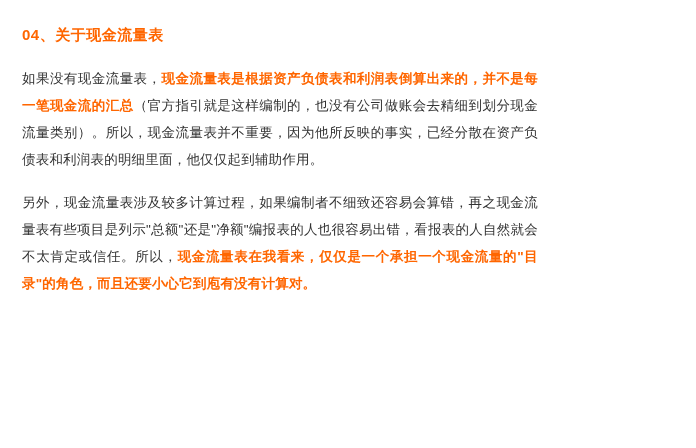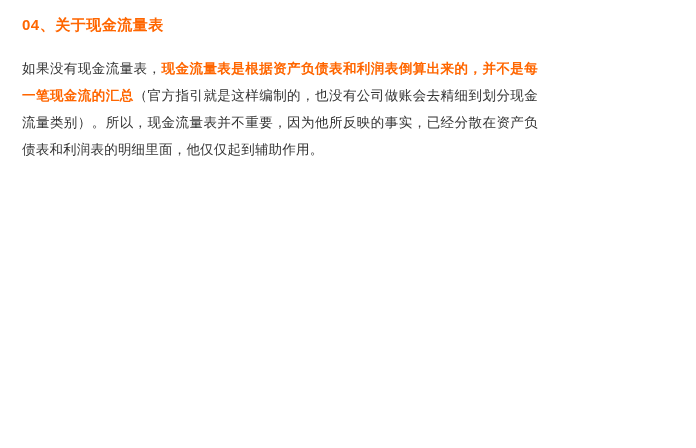--- a/index.html
+++ b/index.html
@@ -10,21 +10,21 @@
     width: 696px;
     height: 448px;
     background: #ffffff;
     font-family: "Liberation Sans", "DejaVu Sans", sans-serif;
     overflow: hidden;
   }
   .page {
     box-sizing: border-box;
     width: 560px;
     height: 448px;
-    padding: 14px 22px 10px 22px;
+    padding: 24px 22px 10px 22px;
     background: #ffffff;
   }
   .heading {
     font-size: 15px;
     font-weight: bold;
     color: #ff6600;
     letter-spacing: 0.5px;
     margin: 0 0 20px 0;
     line-height: 1.4;
   }
@@ -47,14 +47,15 @@
 </head>
 <body>
 
 <div class="page">
 
   <h1 class="heading">04、关于现金流量表</h1>
 
   <p class="para"><span>如果没有现金流量表，</span><span class="hl">现金流量表是根据资产负债表和利润表倒算出来的，并不是每一笔现金流的汇总</span><span>（官方指引就是这样编制的，也没有公司做账会去精细到划分现金流量类别）。所以，现金流量表并不重要，因为他所反映的事实，已经分散在资产负债表和利润表的明细里面，他仅仅起到辅助作用。</span></p>
 
 
+  <p class="para"><span>另外，现金流量表涉及较多计算过程，如果编制者不细致还容易会算错，再之现金流量表有些项目是列示"总额"还是"净额"编报表的人也很容易出错，看报表的人自然就会不太肯定或信任。所以，</span><span class="hl">现金流量表在我看来，仅仅是一个承担一个现金流量的"目录"的角色，而且还要小心它到庖有没有计算对。</span></p>
 
 </div>
 
 </body></html>

